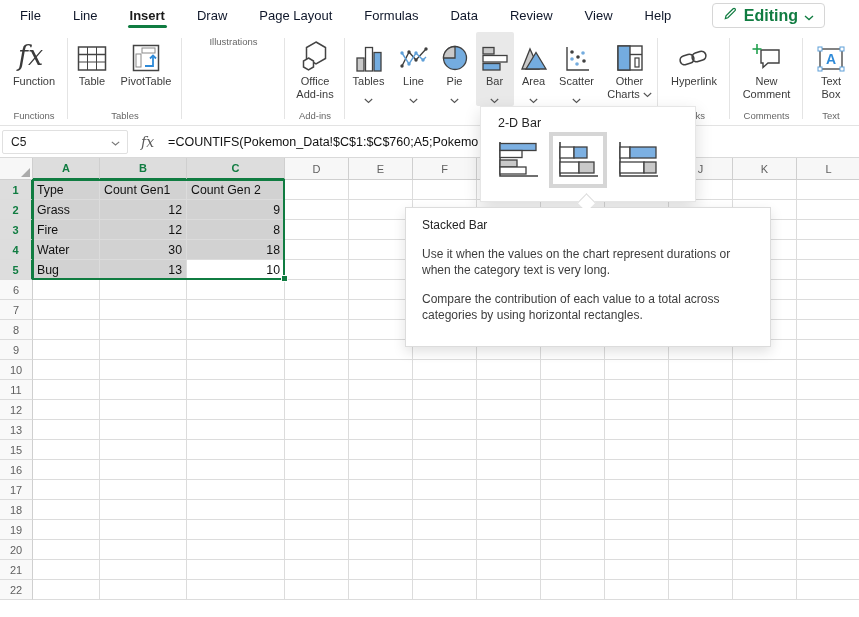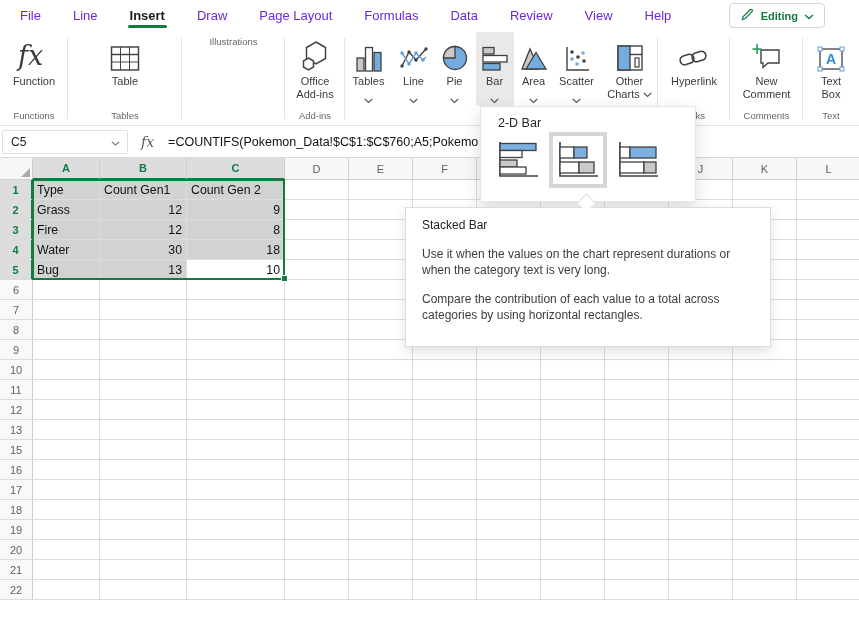--- a/index.html
+++ b/index.html
@@ -3,27 +3,27 @@
 <meta charset="utf-8">
 <style>
   * { margin:0; padding:0; box-sizing:border-box; }
   body { background:#fff; }
   #root { position:relative; width:859px; height:617px; background:#fff; overflow:hidden;
           font-family:"Liberation Sans", sans-serif; color:#222; }
 
   
   .menubar { position:absolute; top:0; left:0; width:859px; height:30px; display:flex;
              align-items:center; padding-left:20px; gap:32px; background:#fff; }
-  .menu-item { font-size:13px; color:#6d28d9; height:30px; display:flex; align-items:center; position:relative; cursor:default; }
+  .menu-item { font-size:13px; color:#0f172a; height:30px; display:flex; align-items:center; position:relative; cursor:default; }
   .menu-item.active { font-weight:bold; color:#1a1a1a; }
   .menu-item.active::after { content:""; position:absolute; left:-2px; right:-2px; bottom:2px; height:3px;
              background:#107C41; border-radius:2px; }
   .editing-btn { position:absolute; top:3px; right:34px; height:25px; display:flex; align-items:center; gap:6px;
              padding:0 10px; border:1px solid #D6D6D6; border-radius:4px; background:#fff;
-             color:#107C41; font-size:11px; font-weight:bold; }
+             color:#107C41; font-size:16px; font-weight:bold; }
 
   
   .ribbon { position:absolute; top:30px; left:0; width:859px; height:96px; display:flex;
             background:#fff; border-bottom:1px solid #E3E3E3; }
   .rgroup { display:flex; flex-direction:column; position:relative; flex:0 0 auto; }
   .rgroup:not(:last-child)::after { content:""; position:absolute; right:0; top:8px; bottom:6px; width:1px; background:#E4E4E4; }
   .rbtns { display:flex; justify-content:center; align-items:stretch; gap:2px; padding-top:2px; }
   .rb { display:flex; flex-direction:column; align-items:center; padding-top:4px; height:74px; border-radius:2px; cursor:default; }
   .rb.active { background:#E9E9E9; }
   .ricon { height:36px; display:flex; align-items:flex-end; justify-content:center; }
@@ -125,20 +125,32 @@
               <svg width="30" height="27" viewBox="0 0 30 27">
                 <rect x="1.5" y="2" width="27" height="23" fill="#fff" stroke="#444" stroke-width="1.5"></rect>
                 <line x1="1.5" y1="9.5" x2="28.5" y2="9.5" stroke="#444" stroke-width="1.5"></line>
                 <line x1="1.5" y1="17" x2="28.5" y2="17" stroke="#444"></line>
                 <line x1="10.5" y1="2" x2="10.5" y2="25" stroke="#444"></line>
                 <line x1="19.5" y1="2" x2="19.5" y2="25" stroke="#444"></line>
               </svg>
             </div>
             <div class="rlabel">Table</div>
           </div>
+          <div class="rb" style="width: 64px;">
+            <div class="ricon">
+              <svg width="28" height="28" viewBox="0 0 28 28">
+                <rect x="1.5" y="1.5" width="25" height="25" fill="#fff" stroke="#444" stroke-width="1.5"></rect>
+                <rect x="10" y="4" width="13" height="5" fill="#fff" stroke="#8a8a8a"></rect>
+                <rect x="4" y="10" width="5" height="13" fill="#fff" stroke="#8a8a8a"></rect>
+                <path d="M13,22 H21 V13" fill="none" stroke="#2E8AD8" stroke-width="1.8"></path>
+                <path d="M18,14.5 L21,11.5 L24,14.5" fill="none" stroke="#2E8AD8" stroke-width="1.8"></path>
+              </svg>
+            </div>
+            <div class="rlabel">PivotTable</div>
+          </div>
         </div>
         <div class="rglabel">Tables</div>
       </div>
       <div class="rgroup" style="width: 103px;">
         <div class="rbtns">
         </div>
         <div class="rglabel">Illustrations</div>
       </div>
       <div class="rgroup" style="width: 60px;">
         <div class="rbtns">

